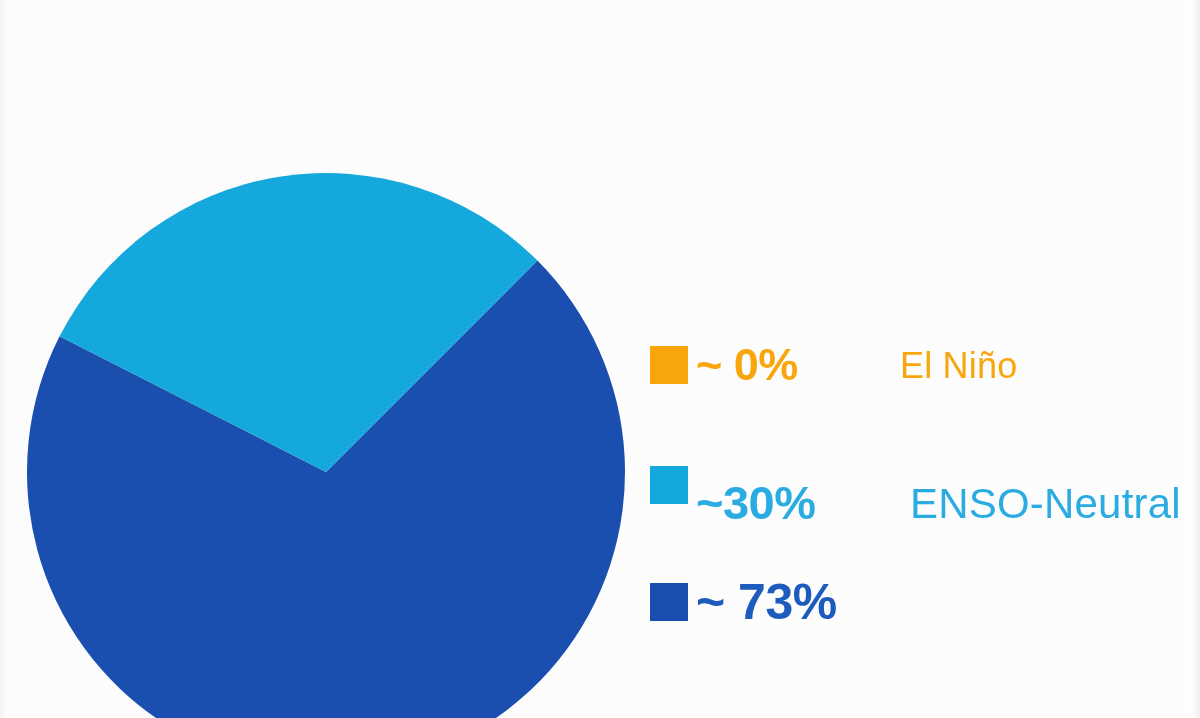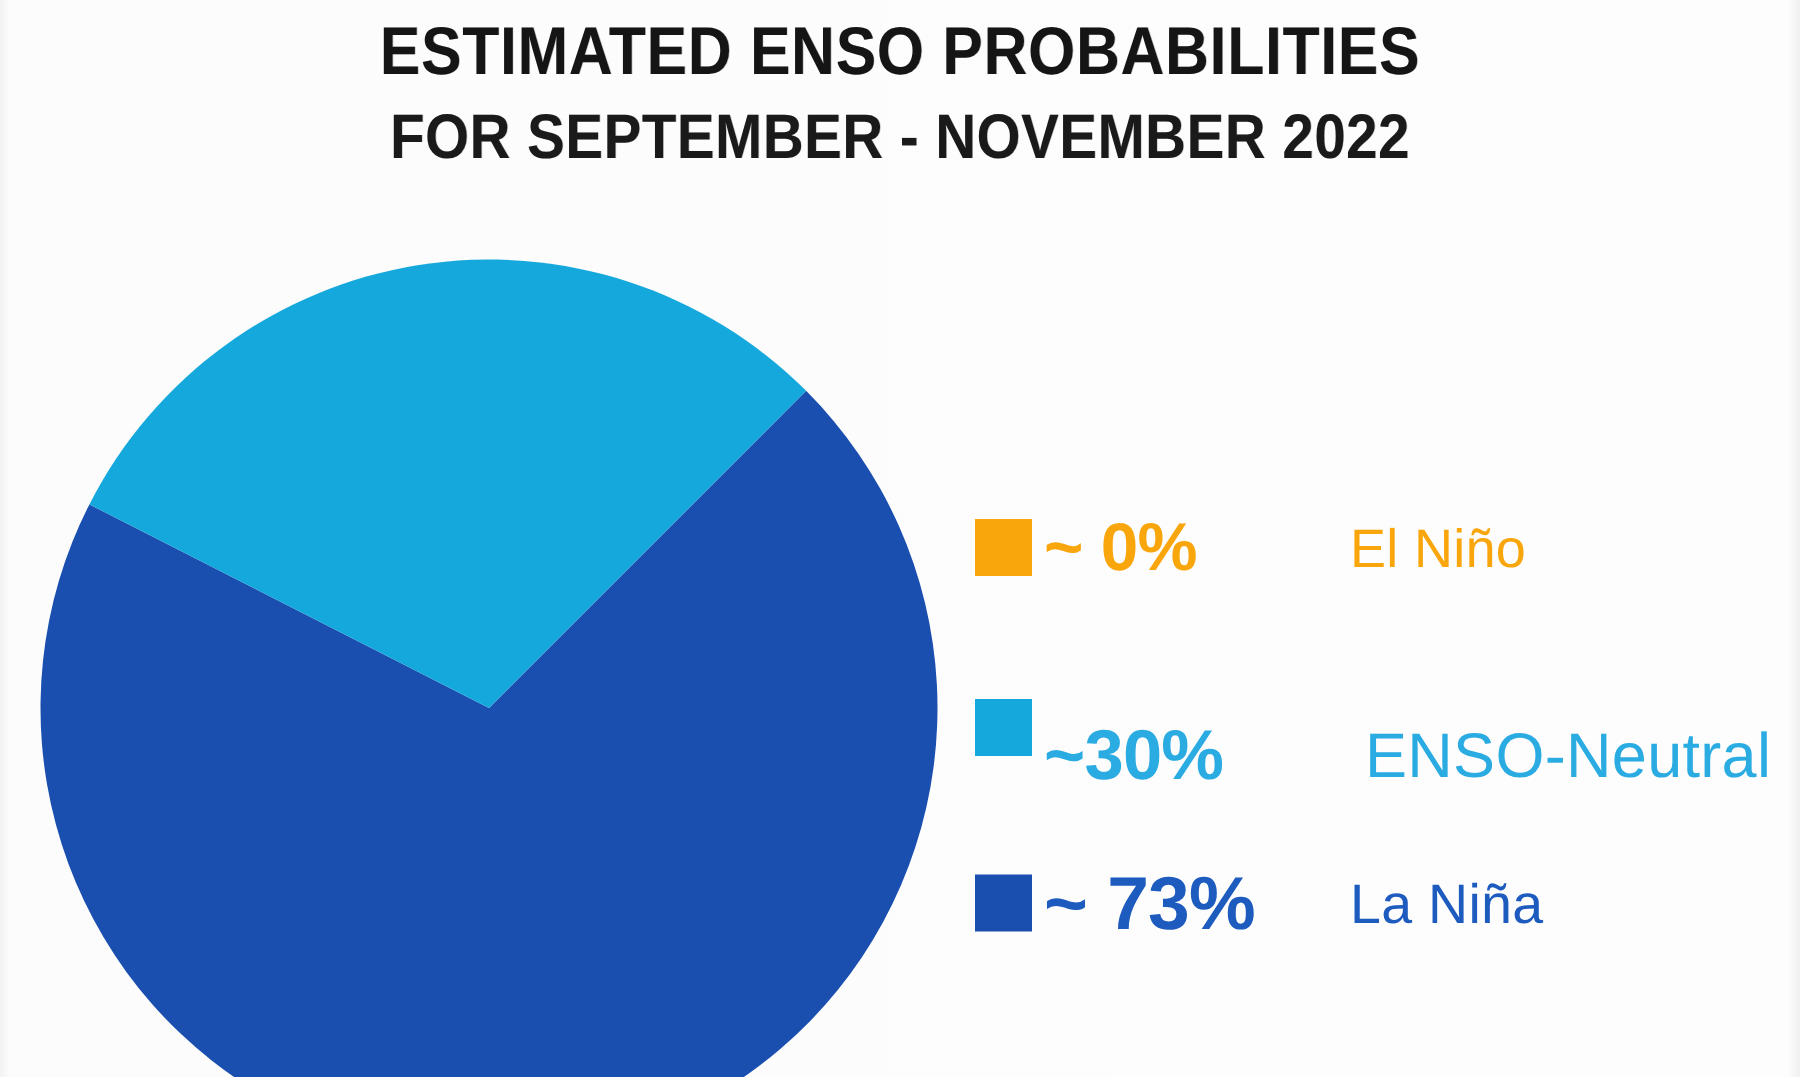--- a/index.html
+++ b/index.html
@@ -124,24 +124,20 @@
   .row-lanina .pct { font-size: 50px; }
   .row-elnino .lbl { font-size: 36px; left: 252px; }
   .row-neutral .lbl { font-size: 42px; left: 262px; }
   .row-lanina .lbl { font-size: 37px; left: 252px; }
 </style>
 </head>
 <body>
 
 <div id="infographic">
 
-  <div class="title-block">
-    <div class="title-line1">ESTIMATED ENSO PROBABILITIES</div>
-    <div class="title-line2">FOR SEPTEMBER - NOVEMBER 2022</div>
-  </div>
 
   <div class="pie-wrap">
     <svg class="pie-svg" viewBox="0 0 598 598">
       <g>
 
         <path id="slice-lanina" d="M 299 299 L 32.59 163.26 A 299 299 0 1 0 510.42 87.58 Z" fill="#1a4fb0"></path>
 
         <path id="slice-neutral" d="M 299 299 L 510.42 87.58 A 299 299 0 0 0 32.59 163.26 Z" fill="#15a8dc"></path>
 
         <path id="slice-elnino" d="" fill="#f9a60c"></path>
@@ -159,17 +155,16 @@
 
     <div class="legend-row row-neutral">
       <div class="swatch" id="sw1" style="background: rgb(21, 168, 220);"></div>
       <div class="pct">~30%</div>
       <div class="lbl">ENSO-Neutral</div>
     </div>
 
     <div class="legend-row row-lanina">
       <div class="swatch" id="sw2" style="background: rgb(26, 79, 176);"></div>
       <div class="pct">~ 73%</div>
-      <div class="lbl">La Niña</div>
     </div>
 
   </div>
 </div>
 
 </body></html>

